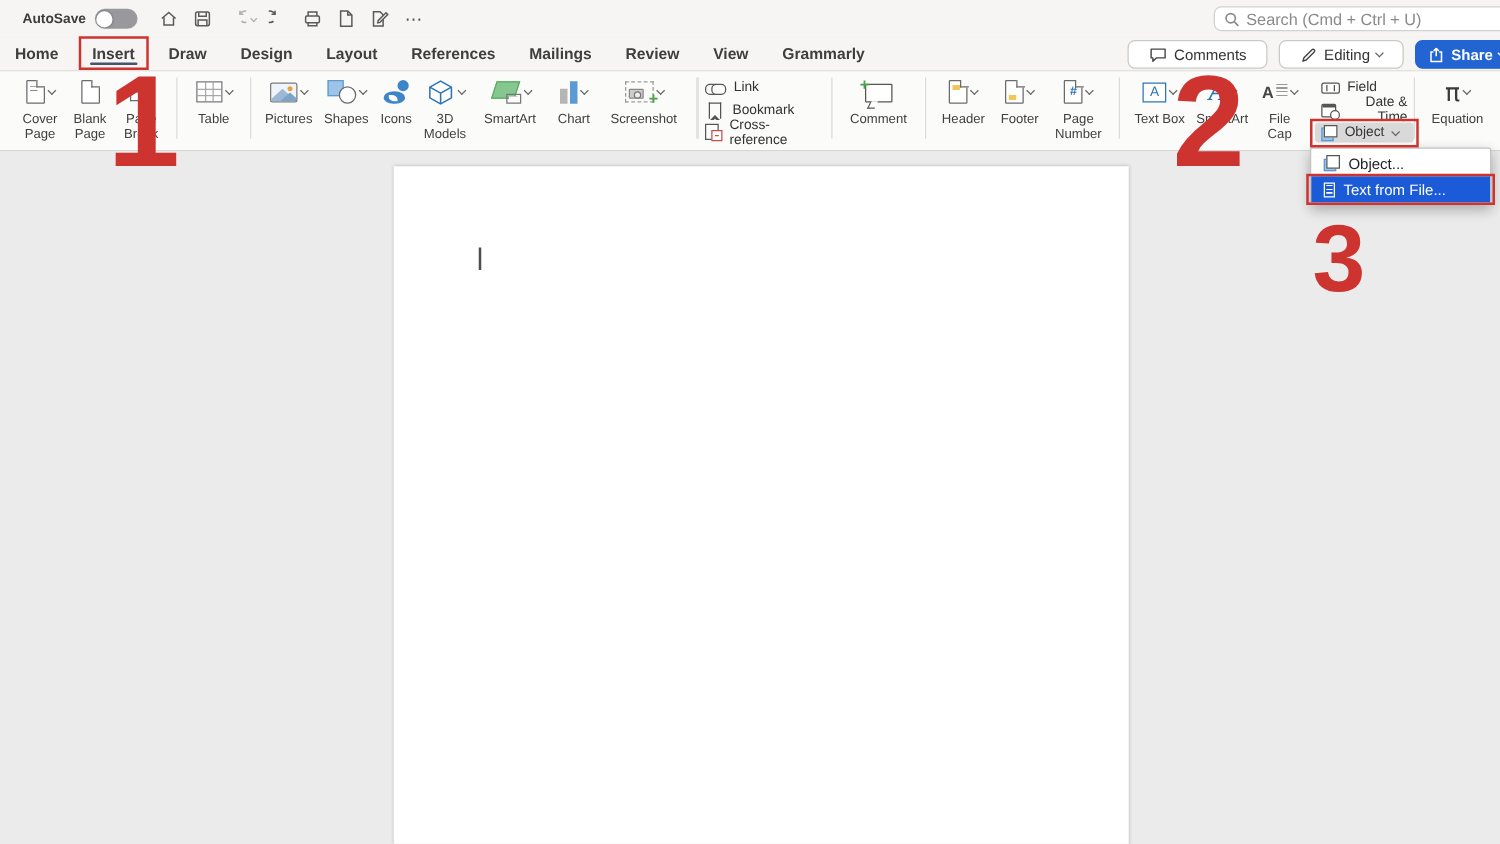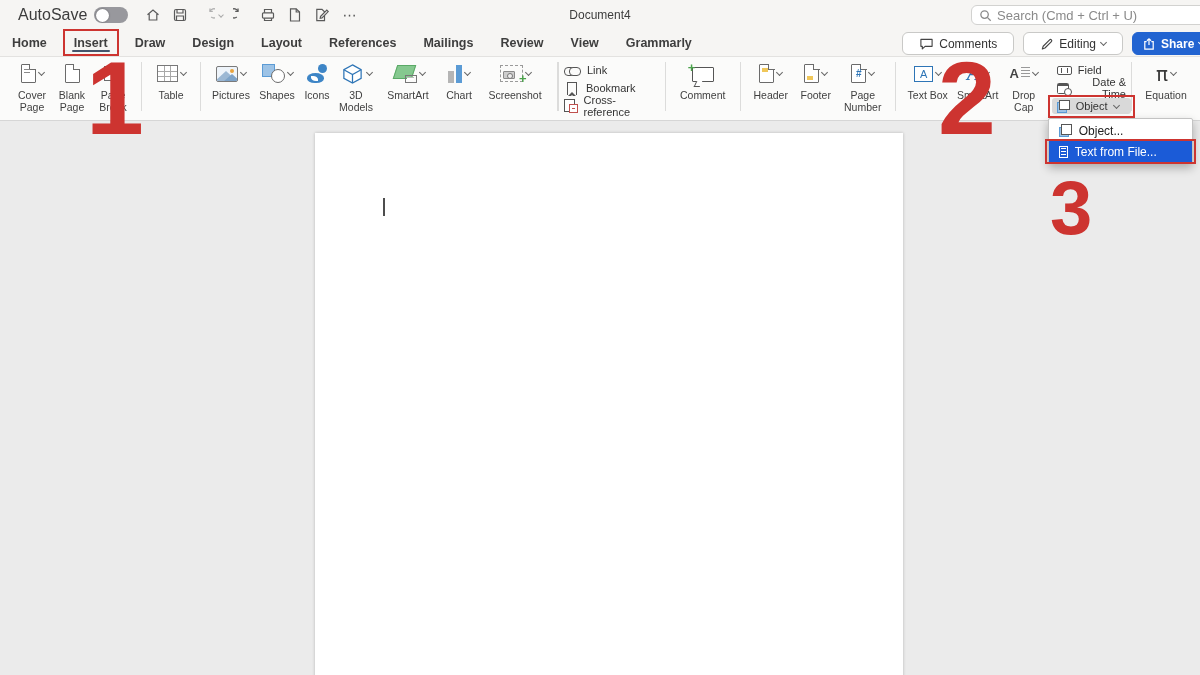--- a/index.html
+++ b/index.html
@@ -1,21 +1,21 @@
 <!DOCTYPE html>
 <html><head>
 <meta charset="utf-8">
 <style>
   * { box-sizing: border-box; margin: 0; padding: 0; }
   html,body { width:1200px; height:675px; overflow:hidden; }
   body { font-family:"Liberation Sans", sans-serif; background:#ebebeb; position:relative; }
 
   
   .topbar { position:absolute; top:0; left:0; right:0; height:30px; background:#f6f5f3; display:flex; align-items:center; z-index:5; }
-  .autosave { margin-left:18px; font-size:16px; color:#3c3c3c; }
+  .autosave { margin-left:18px; font-size:11px; color:#3c3c3c;font-weight:bold; }
   .toggle { width:34px; height:16px; border-radius:9px; background:#98989d; margin-left:7px; position:relative; flex:0 0 auto; }
   .toggle .knob { position:absolute; left:1.5px; top:1.5px; width:13px; height:13px; border-radius:50%; background:#fff; box-shadow:0 0 2px rgba(0,0,0,.4); }
   .qicons { display:flex; align-items:center; gap:9px; margin-left:16px; }
   .qbtn { width:18px; height:18px; display:flex; align-items:center; justify-content:center; }
   .undo-chev { width:4px;height:4px;border-right:1.2px solid #aaa;border-bottom:1.2px solid #aaa; transform:rotate(45deg); margin-left:-6px; }
   .more-glyph { font-size:14px; color:#555; letter-spacing:1px; margin-left:2px; }
   .doc-title { position:absolute; left:0; right:0; text-align:center; font-size:12px; color:#3d3d3d; pointer-events:none; }
   .searchbox { position:absolute; right:-6px; top:5px; width:235px; height:20px; background:#fff; border:1px solid #d2d2d0; border-radius:6px; display:flex; align-items:center; padding:0 7px; gap:5px; }
   .searchbox input { border:none; outline:none; background:transparent; font-size:13px; color:#444; width:180px; font-family:"Liberation Sans",sans-serif; }
   .searchbox input::placeholder { color:#8a8a8a; }
@@ -198,21 +198,20 @@
         </svg>
     </span>
     <span class="qbtn">
       <svg width="16" height="16" viewBox="0 0 16 16" fill="none" stroke="#5a5a5a" stroke-width="1.2">
           <path d="M2.8 2.3 H8 L10.5 4.8 V13.7 H2.8 Z"></path>
           <path d="M6.5 9.5 L12.8 3.2 L14.2 4.6 L8 10.9 L6.2 11.3 Z" fill="#fbfbfa"></path>
         </svg>
     </span>
     <span class="more-glyph">⋯</span>
   </div>
-  <div class="doc-title">Document4</div>
   <div class="searchbox">
     <span>
       <svg width="13" height="13" viewBox="0 0 14 14" fill="none" stroke="#8a8a8a" stroke-width="1.4">
           <circle cx="6" cy="6" r="4"></circle>
           <path d="M9 9 L12.6 12.6"></path>
         </svg>
     </span>
     <input type="text" placeholder="Search (Cmd + Ctrl + U)" style="">
   </div>
 </div>
@@ -445,21 +444,21 @@
       <div class="lbl">SmartArt</div>
     </div>
     <div class="rbtn w38">
       <div class="ic">
           <span class="dropcap">
             <span class="big">A</span>
             <span class="lines"></span>
           </span>
           <span class="chev"></span>
         </div>
-      <div class="lbl">Drop Cap</div>
+      <div class="lbl">File Cap</div>
     </div>
   </div>
 
   <div class="stack" style="width:84px;text-align:right;">
     <div class="srow">
       <span class="fieldic"></span>
       <span>Field</span>
     </div>
     <div class="srow">
       <span class="datetime"></span>

